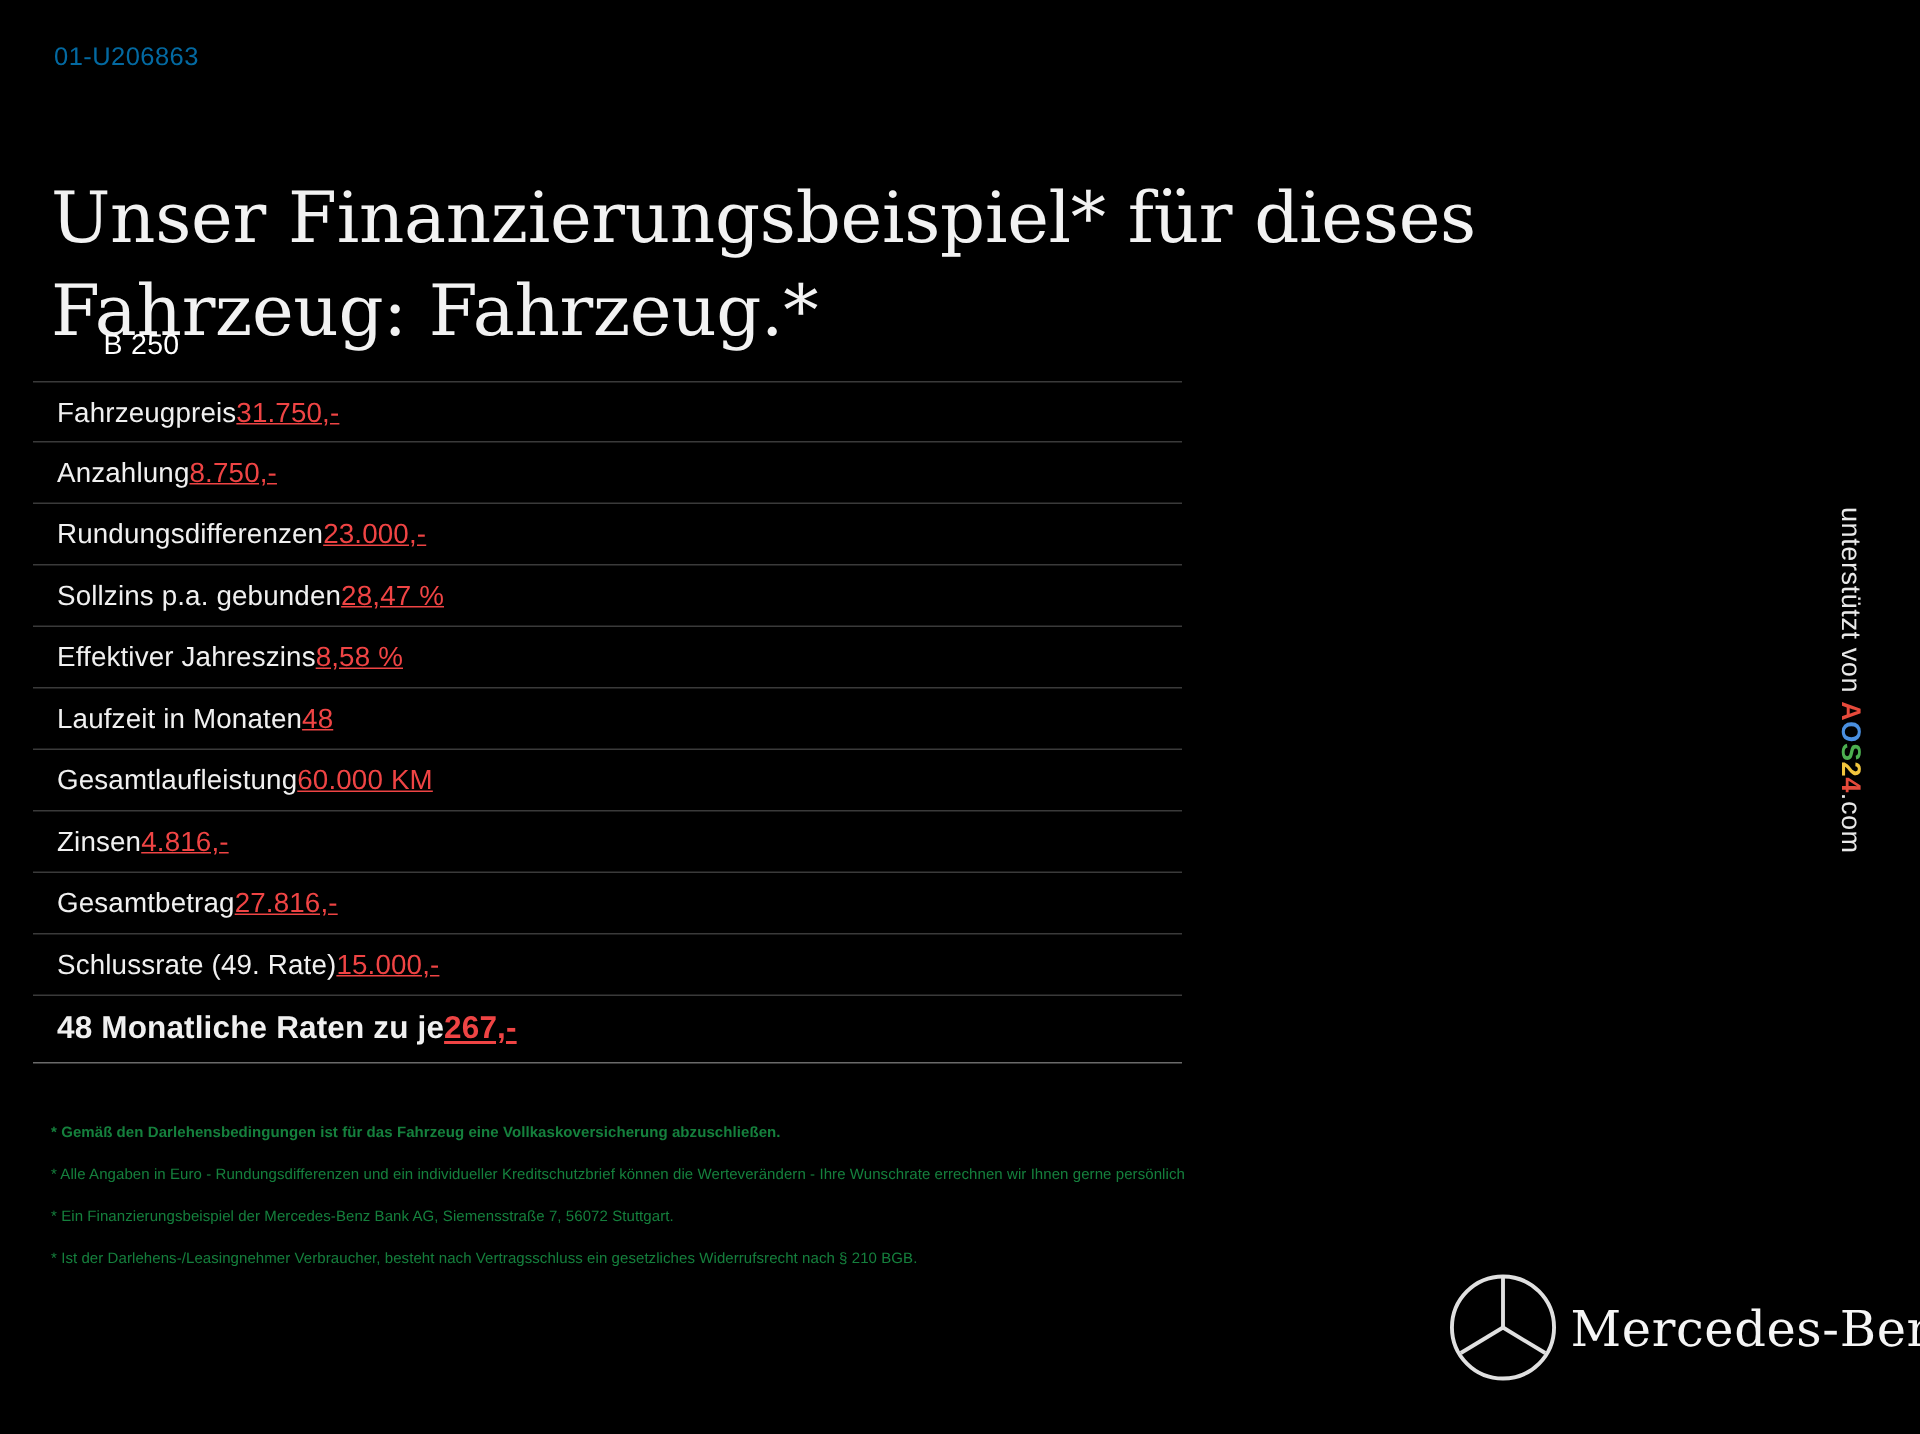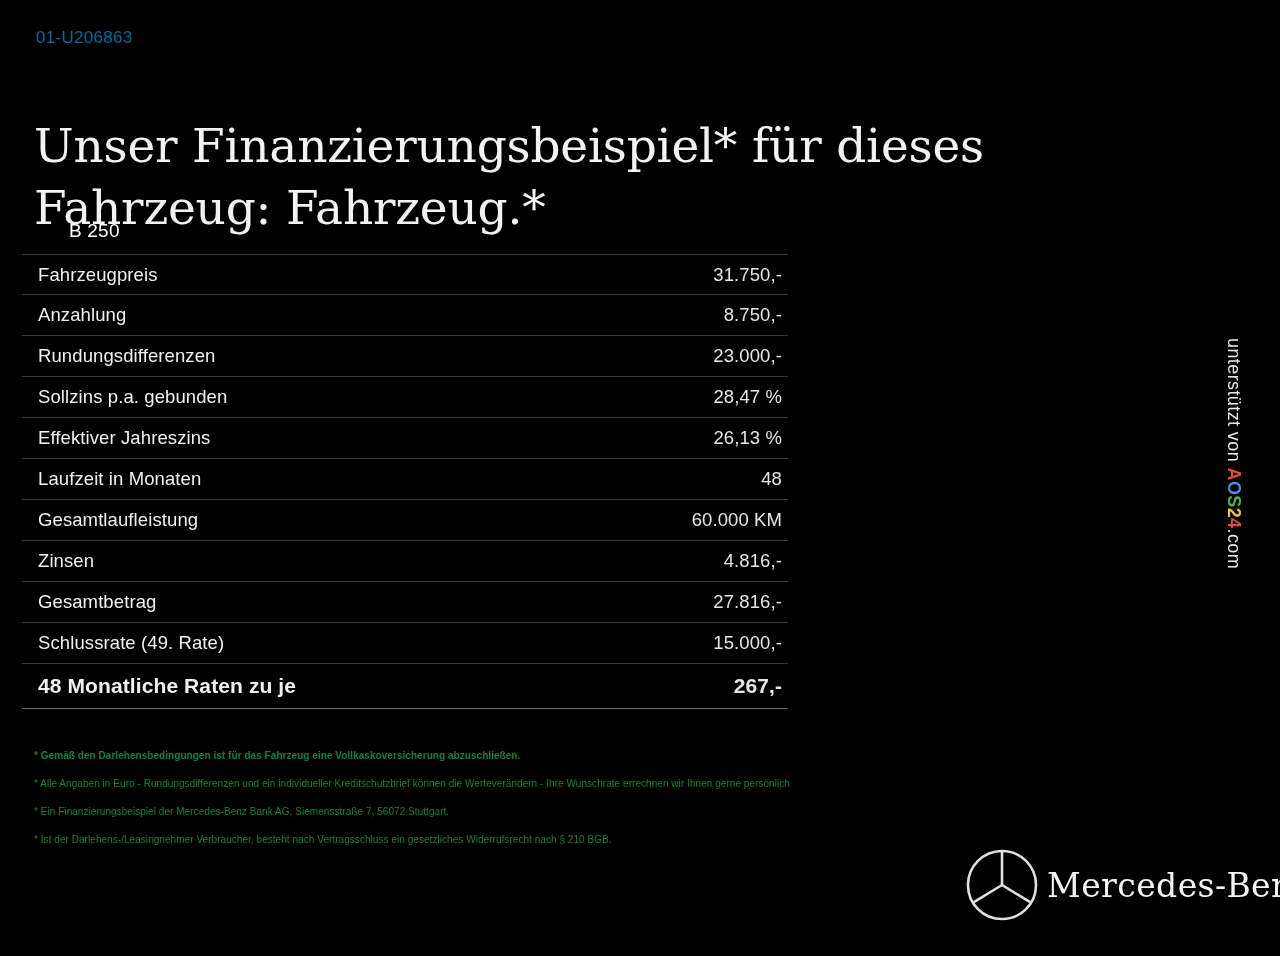--- a/index.html
+++ b/index.html
@@ -49,39 +49,40 @@
     margin-left: 32px;
   }
   .table {
     position: absolute;
     left: 22px;
     top: 254px;
     width: 766px;
   }
   .row {
     display: flex;
-    justify-content: space-between;
+    justify-content: flex-start;
     align-items: center;
     border-bottom: 1px solid #3a3a3a;
     height: 41px;
     padding: 0 6px 0 16px;
     box-sizing: border-box;
   }
   .row:first-child {
     border-top: 1px solid #3a3a3a;
   }
   .row .label {
     font-size: 18.5px;
     color: #f0f0f0;
     letter-spacing: 0.1px;
   }
   .row .value {
     font-size: 18.5px;
-    color: #e5e5e5;
+    color: #ef4444;
     letter-spacing: 0.1px;
+    text-decoration: underline;
   }
   .row.total {
     height: 45px;
     border-bottom: 1px solid #6a6a6a;
   }
   .row.total .label,
   .row.total .value {
     font-weight: bold;
     font-size: 21px;
   }
@@ -169,21 +170,21 @@
       <span class="value">23.000,-</span>
     </div>
 
     <div class="row">
       <span class="label">Sollzins p.a. gebunden</span>
       <span class="value">28,47 %</span>
     </div>
 
     <div class="row">
       <span class="label">Effektiver Jahreszins</span>
-      <span class="value">26,13 %</span>
+      <span class="value">8,58 %</span>
     </div>
 
     <div class="row">
       <span class="label">Laufzeit in Monaten</span>
       <span class="value">48</span>
     </div>
 
     <div class="row">
       <span class="label">Gesamtlaufleistung</span>
       <span class="value">60.000 KM</span>

